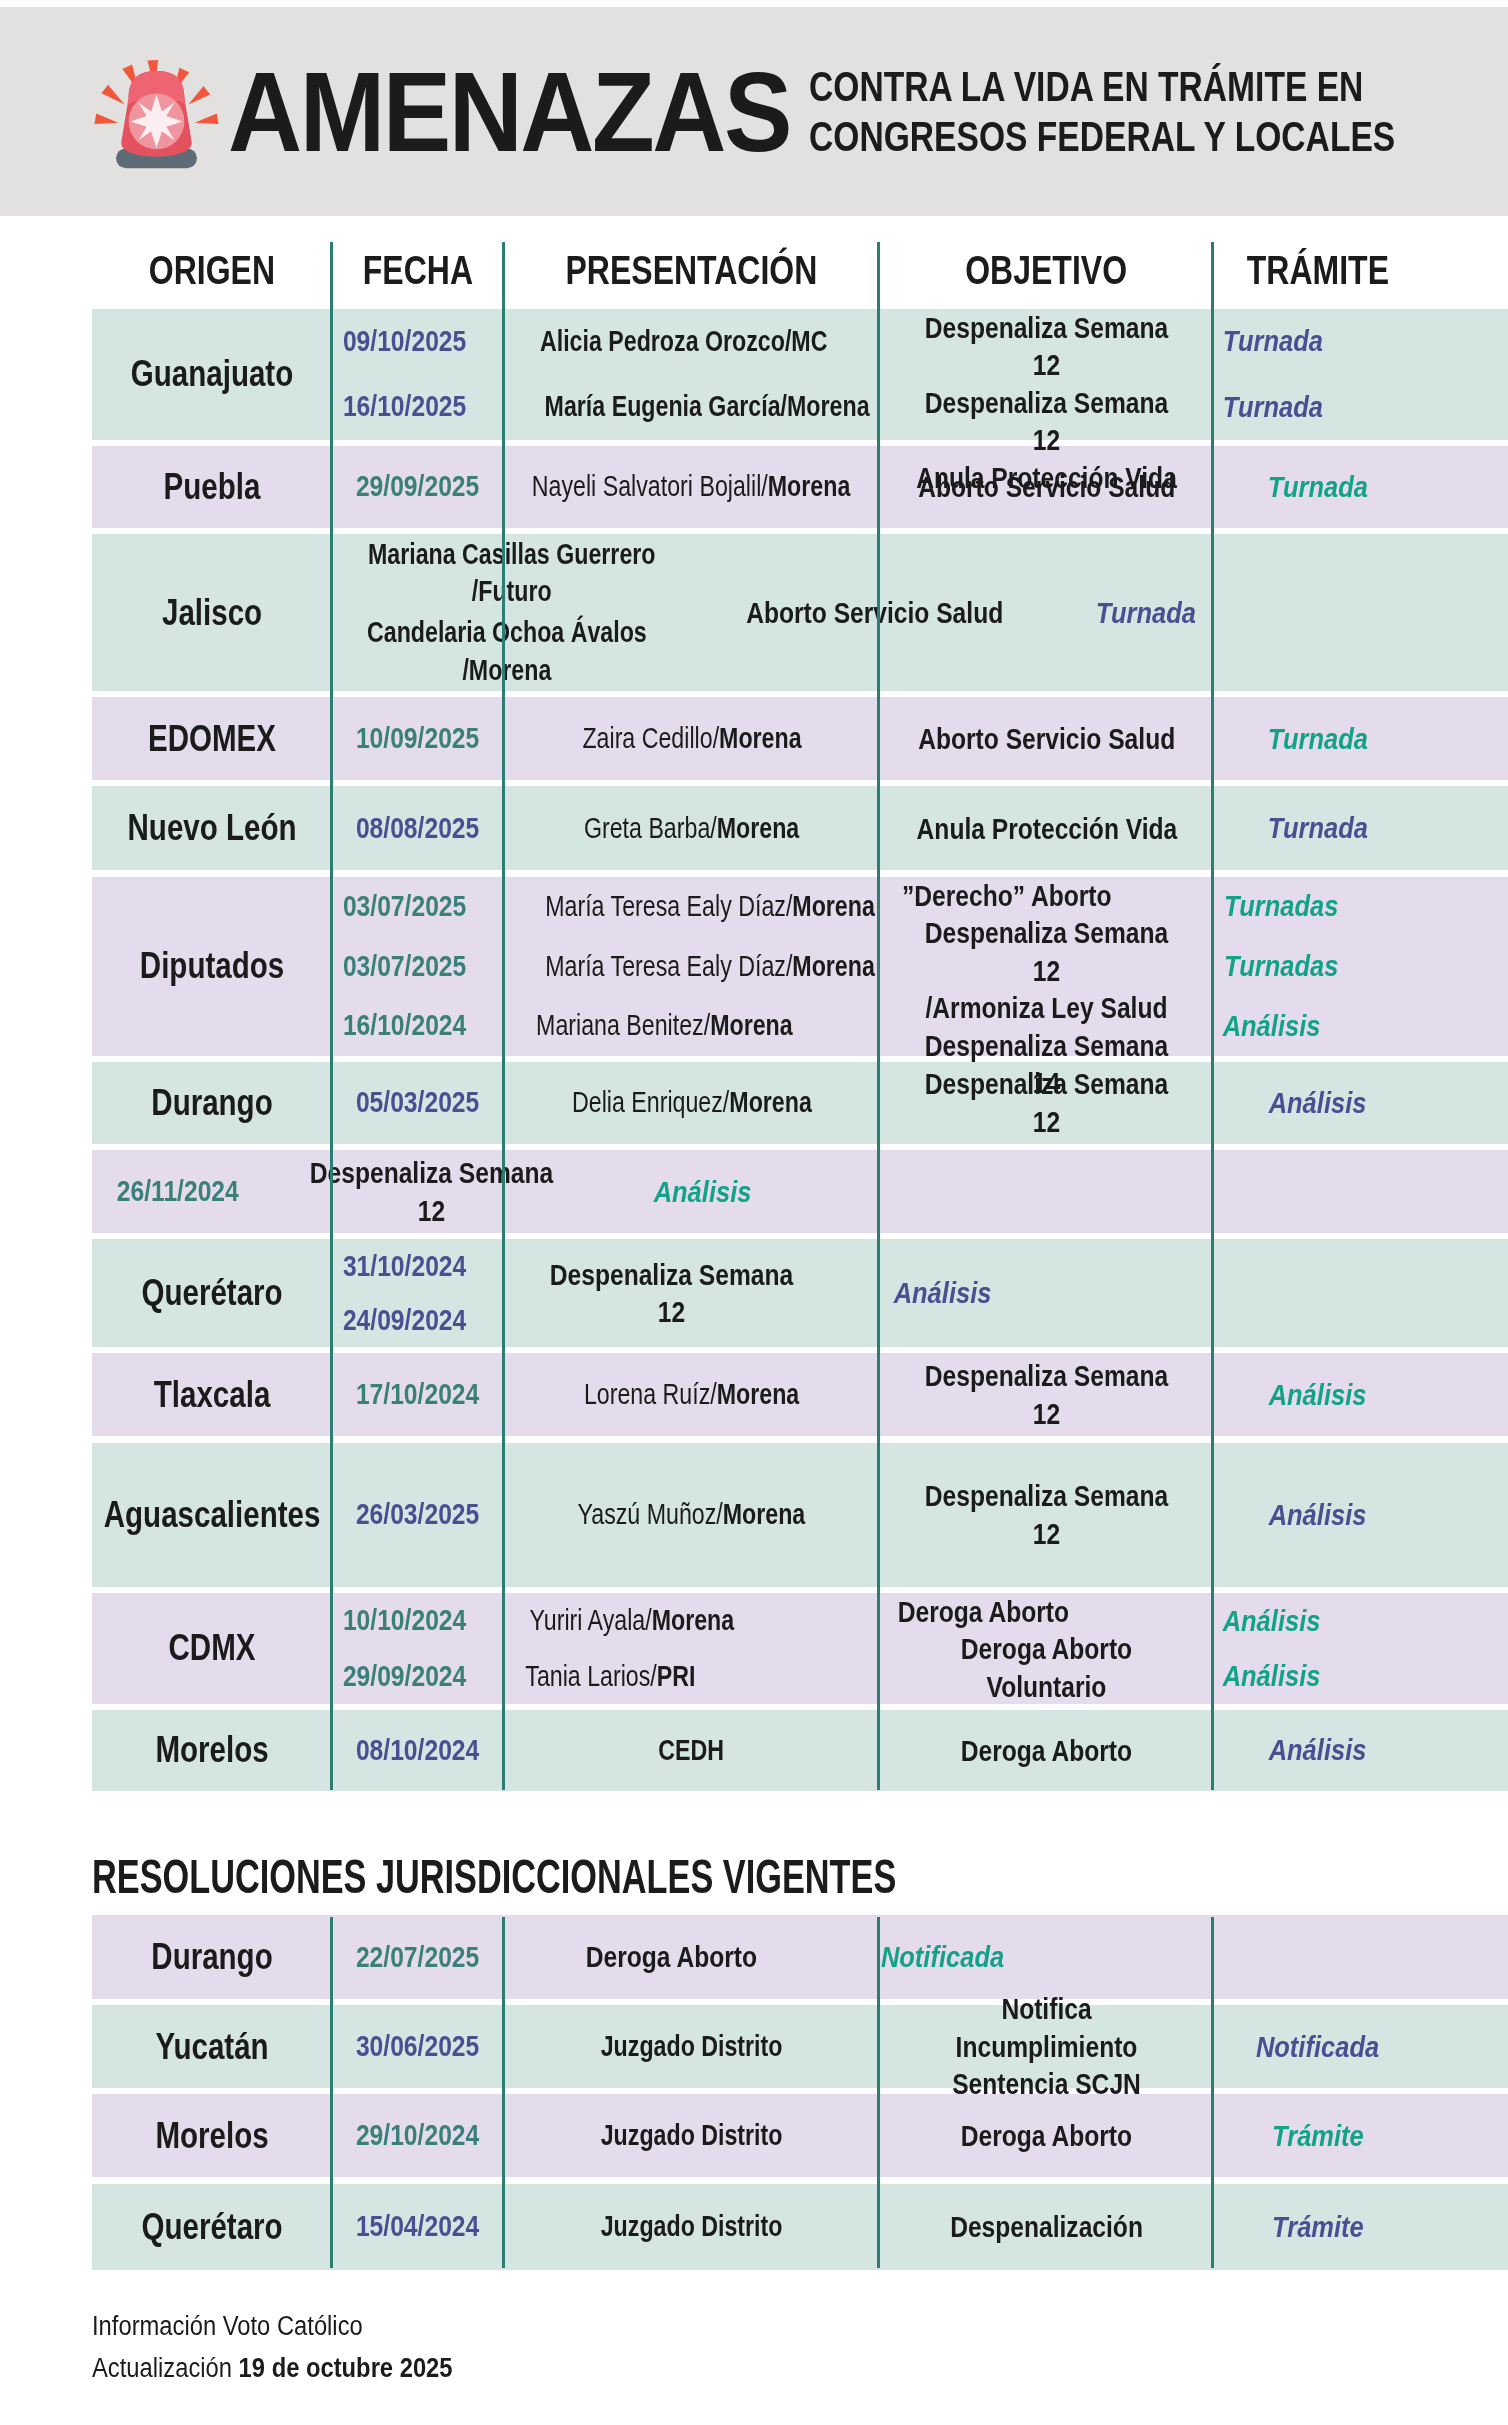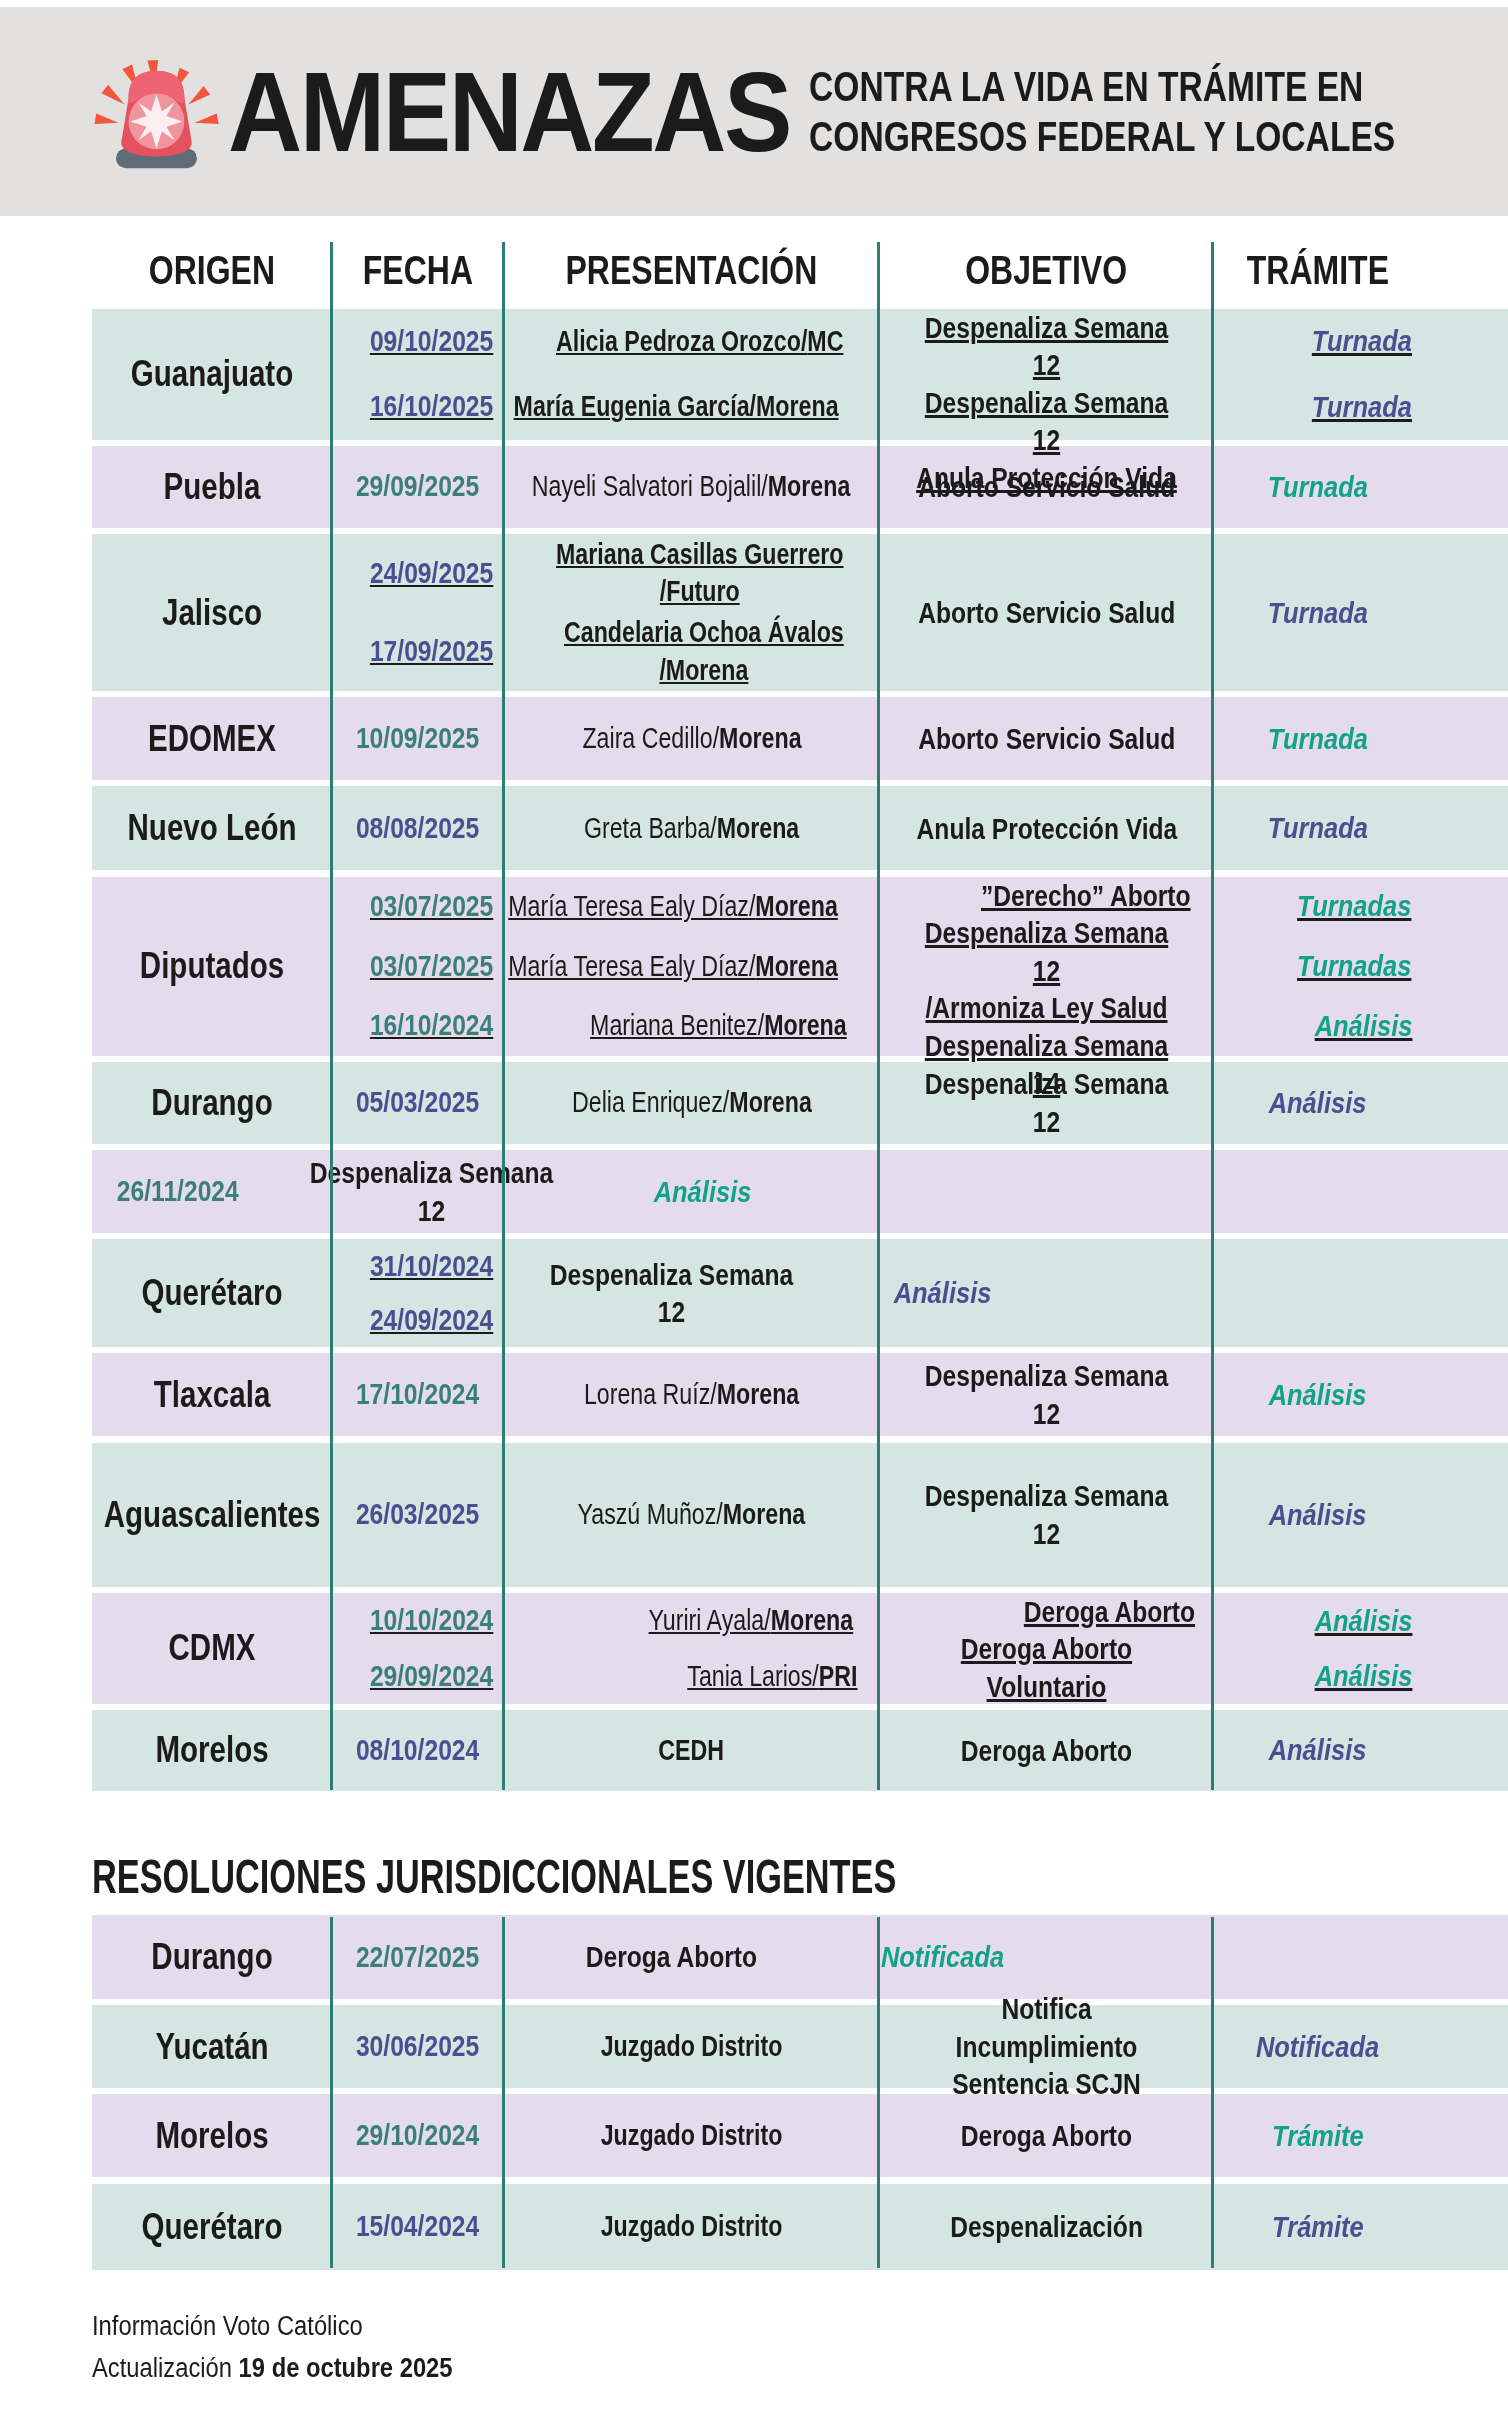--- a/index.html
+++ b/index.html
@@ -26,21 +26,21 @@
 
   .thead{display:flex;height:71px;margin-bottom:2.7px;align-items:center;}
   .hd{font-size:40px;font-weight:700;display:inline-block;transform:scaleX(.8);}
 
   .row{display:flex;margin-bottom:6.2px;}
   .teal{background:var(--teal-row-bg,#d5e5e1);}
   .lav{background:var(--lavender-row-bg,#e4dcec);}
   .c{display:flex;flex-direction:column;align-items:center;justify-content:center;
      text-align:center;flex:none;}
   .origin{width:240px}.fecha{width:172px}.pres{width:375px}.obj{width:335px}.tram{width:207px}
-  .stack{justify-content:stretch;align-items:flex-end;text-decoration:underline;}
+  .stack{justify-content:stretch;align-items:flex-start;}
   .cell{flex:1;display:flex;align-items:center;justify-content:center;}
 
   .org{font-size:36px;font-weight:700;display:inline-block;transform:scaleX(.82);white-space:nowrap;}
   .date{font-size:29px;font-weight:700;display:inline-block;transform:scaleX(.85);white-space:nowrap;}
   .who{font-size:29px;display:inline-block;transform:scaleX(.8);white-space:nowrap;}
   .who b{font-weight:700;}
   .who.bn{font-weight:700;}
   .who2{display:flex;flex-direction:column;align-items:center;white-space:normal;line-height:1.3;}
   .objtext{font-size:30px;font-weight:700;line-height:1.25;white-space:pre-line;
            display:inline-block;transform:scaleX(.82);}
@@ -168,28 +168,20 @@
         </div>
       <div class="c tram">
           <span class="status">Turnada</span>
         </div>
     </div>
 
     <div class="row teal h177">
       <div class="c origin">
           <span class="org">Jalisco</span>
         </div>
-      <div class="c fecha stack">
-        <div class="cell">
-            <span class="date">24/09/2025</span>
-          </div>
-        <div class="cell">
-            <span class="date">17/09/2025</span>
-          </div>
-      </div>
       <div class="c pres stack">
         <div class="cell">
             <span class="who bn who2">
               <span>Mariana Casillas Guerrero</span>
               <b>/Futuro</b>
             </span>
           </div>
         <div class="cell">
             <span class="who bn who2">
               <span>Candelaria Ochoa Ávalos</span>

